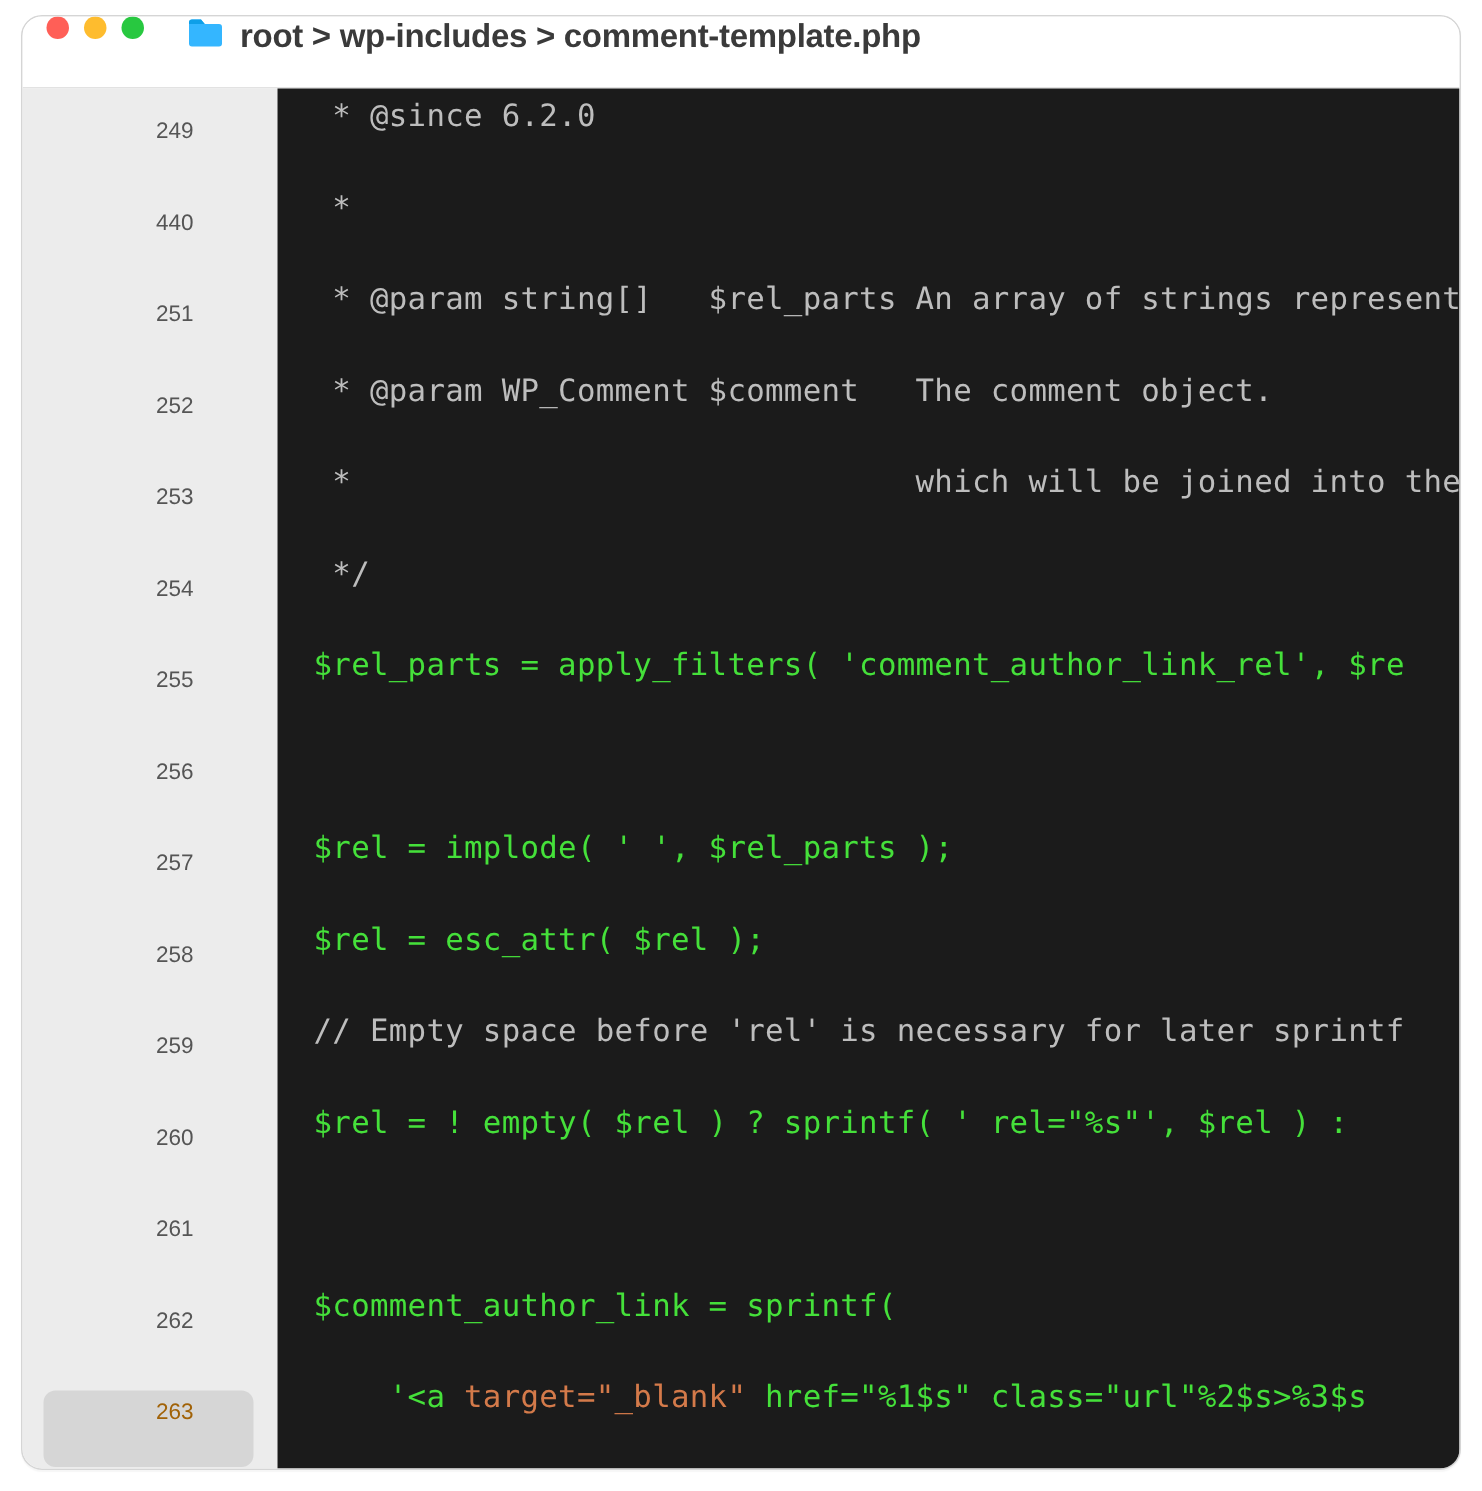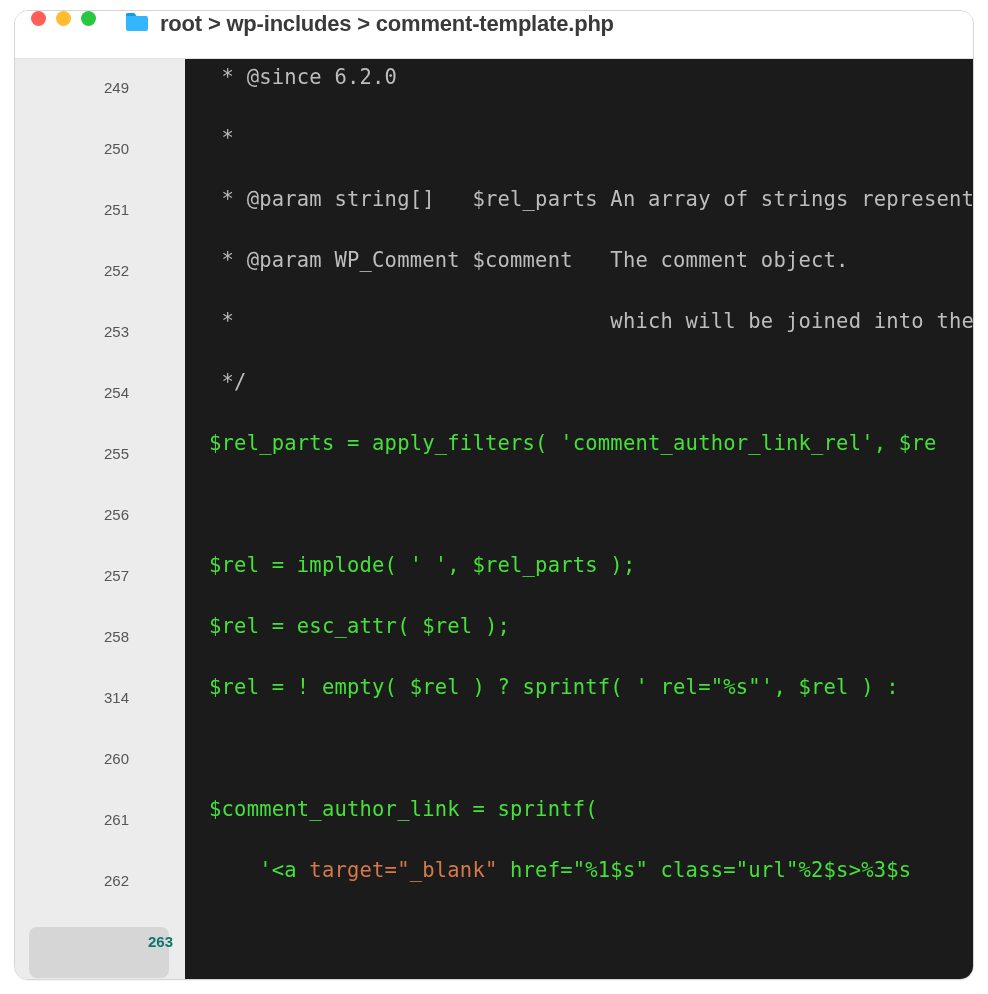--- a/index.html
+++ b/index.html
@@ -68,21 +68,21 @@
     position: relative;
   }
   .gutter .line-row.active::before {
     content: "";
     position: absolute;
     left: 14px; right: 16px; top: 0; bottom: 10px;
     background: #d6d6d6;
     border-radius: 8px;
     z-index: 0;
   }
-  .gutter .line-row.active .num { position: relative; z-index: 1; font-weight: 700; color: #0f766e; margin-left: 44px; }
+  .gutter .line-row.active .num { position: relative; z-index: 1; font-weight: 400; color: #a16207; }
   .code-area .code {
     font-size: 20.5px;
     white-space: pre;
     color: #d8d8d8;
     padding-left: 24px;
     line-height: 1.2;
     letter-spacing: 0.2px;
   }
   .c-comment { color: #bdbdbd; }
   .c-green { color: #45e03a; }
@@ -107,21 +107,21 @@
     </div>
     <div class="breadcrumb">root &gt; wp-includes &gt; comment-template.php</div>
   </div>
 
   <div class="editor">
     <div class="gutter" id="gutter">
         <div class="line-row">
           <div class="num">249</div>
         </div>
         <div class="line-row">
-          <div class="num">250</div>
+          <div class="num">440</div>
         </div>
         <div class="line-row">
           <div class="num">251</div>
         </div>
         <div class="line-row">
           <div class="num">252</div>
         </div>
         <div class="line-row">
           <div class="num">253</div>
         </div>
@@ -134,21 +134,21 @@
         <div class="line-row">
           <div class="num">256</div>
         </div>
         <div class="line-row">
           <div class="num">257</div>
         </div>
         <div class="line-row">
           <div class="num">258</div>
         </div>
         <div class="line-row">
-          <div class="num">314</div>
+          <div class="num">259</div>
         </div>
         <div class="line-row">
           <div class="num">260</div>
         </div>
         <div class="line-row">
           <div class="num">261</div>
         </div>
         <div class="line-row">
           <div class="num">262</div>
         </div>
@@ -179,20 +179,23 @@
           <div class="code"><span class="c-green">$rel_parts = apply_filters( </span><span class="c-green">'comment_author_link_rel'</span><span class="c-green">, $re</span></div>
         </div>
         <div class="line-row">
           <div class="code"><span class="c-white"></span></div>
         </div>
         <div class="line-row">
           <div class="code"><span class="c-green">$rel = implode( </span><span class="c-green">' '</span><span class="c-green">, $rel_parts );</span></div>
         </div>
         <div class="line-row">
           <div class="code"><span class="c-green">$rel = esc_attr( $rel );</span></div>
+        </div>
+        <div class="line-row">
+          <div class="code"><span class="c-comment">// Empty space before 'rel' is necessary for later sprintf</span></div>
         </div>
         <div class="line-row">
           <div class="code"><span class="c-green">$rel = ! empty( $rel ) ? sprintf( </span><span class="c-green">' rel="%s"'</span><span class="c-green">, $rel ) :</span></div>
         </div>
         <div class="line-row">
           <div class="code"><span class="c-white"></span></div>
         </div>
         <div class="line-row">
           <div class="code"><span class="c-green">$comment_author_link = sprintf(</span></div>
         </div>

